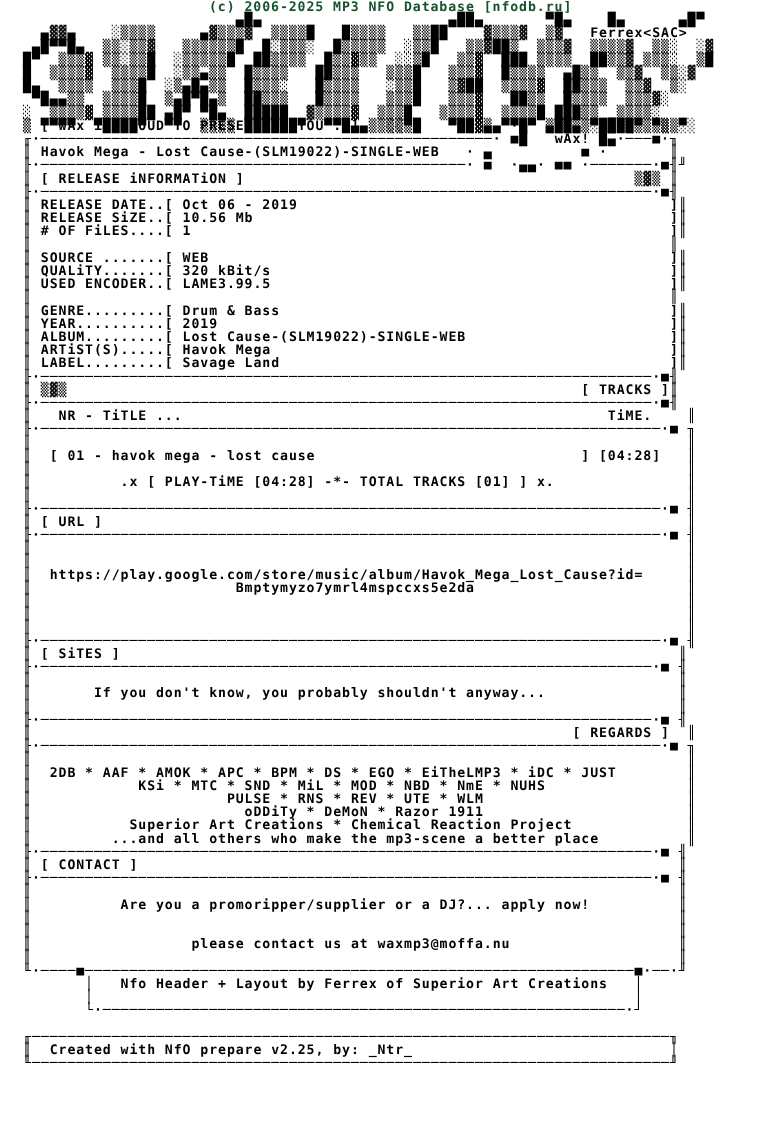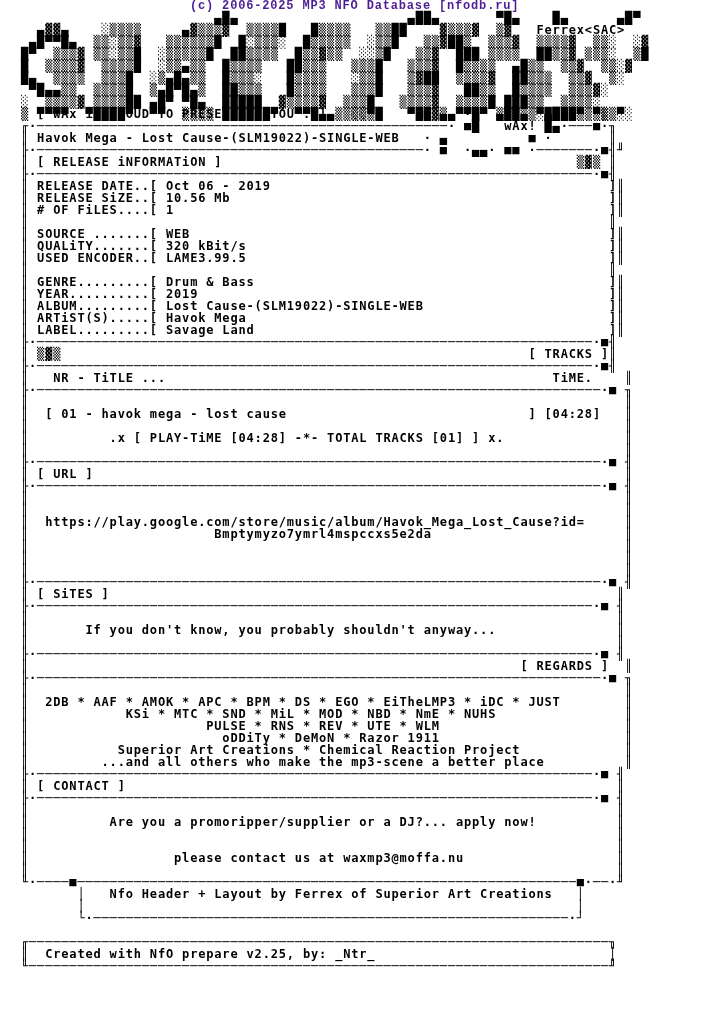--- a/index.html
+++ b/index.html
@@ -31,21 +31,21 @@
   .nfo{
     position:absolute;
     left:21px;top:108px;
   }
 </style>
 </head>
 <body>
 
 <div class="page">
 
-  <div class="mono copyright" style="color: #4c1d95; font-family: Liberation Mono, monospace;">(c) 2006-2025 MP3 NFO Database [nfodb.ru]</div>
+  <div class="mono copyright" style="color: #14532d;">(c) 2006-2025 MP3 NFO Database [nfodb.ru]</div>
 
   <pre class="mono art">                        ▄█▄                     ▄██▄       ▀█▄    █▄      ▄█▀
   ▄▓▓▄    ░▒▒▒▒     ▄▓▒▒▒▓  ▒▒▒▒█   █▒▒▒▒   ▒▒██    ▓▒▒▒▓  ▒▓   Ferrex&lt;SAC&gt;
  ▄█▀▀█▄  ▒▒░▒▒▓   ▒▒▒▒▒▒█  █░▒▒▒░  █▒▒▒▒▒  ░▒▒█   ▒▒▓██▒  ▒▒▒▓  ▒▒▒▒▓  ▒▒░  ░▓
 █▀  ▒▒▒▓ ▒▒░▒▒█  ░▒▒▒▒▒█  ██▒▒▒▒  █▒▒▓▒▒  ░░▒█   ▒▒▓  ███ ▒▒▒▒  ██▒▒▓ ▒▒▒░  ▒█
 █  ▒▒▒▒▓  ▒▒▒▒█  ░▒▒▄▒▒  █▒▒▒▒   ██▒▒▒   ▒▒▒█   ▒▒▒▓  █▒▒▒▒  ▄█▒▒  ▒▒▓  ▒▒░▓
 █▄  ▒▒▒▒  ▒▒▒█  ░▒▄█▄▒▒  █▒▒▒░   █▒▒▒▒   ░▒▒█   ▒▓██  ▒▒▒▒▓  ██▒▒▒  ▒▒▓  ▒░
  ▀█▄▄▒▒  ▒▒▒▒█  ▒▄█▀█▄▒  ██▒▒▒   █▒▒▒▒   ▒▒▒█   ▒▒▒▓   ██▒▒  █▒▒▒▒  ▒▒▒▓░
 ░  ▒▒▒▒▓ ▒▒▒▒██ ▄█▀ ▀█▄  █████  ▓▒▒▒▒▓  ▒▒▒█   ▒▒▒▒▓  ▒▒▒▒█ ███▒▒  ▒▒▒▒░
   ▀▀▀▀  ▀████▀  ▀▀  ▒▒▒▒ ██████▀  ▀▀█▄▄  ░░▀█   ▀██▓▒ ▀▀█▀ ▄██▄ ▀████▀ ▀▒▒▀░</pre>

